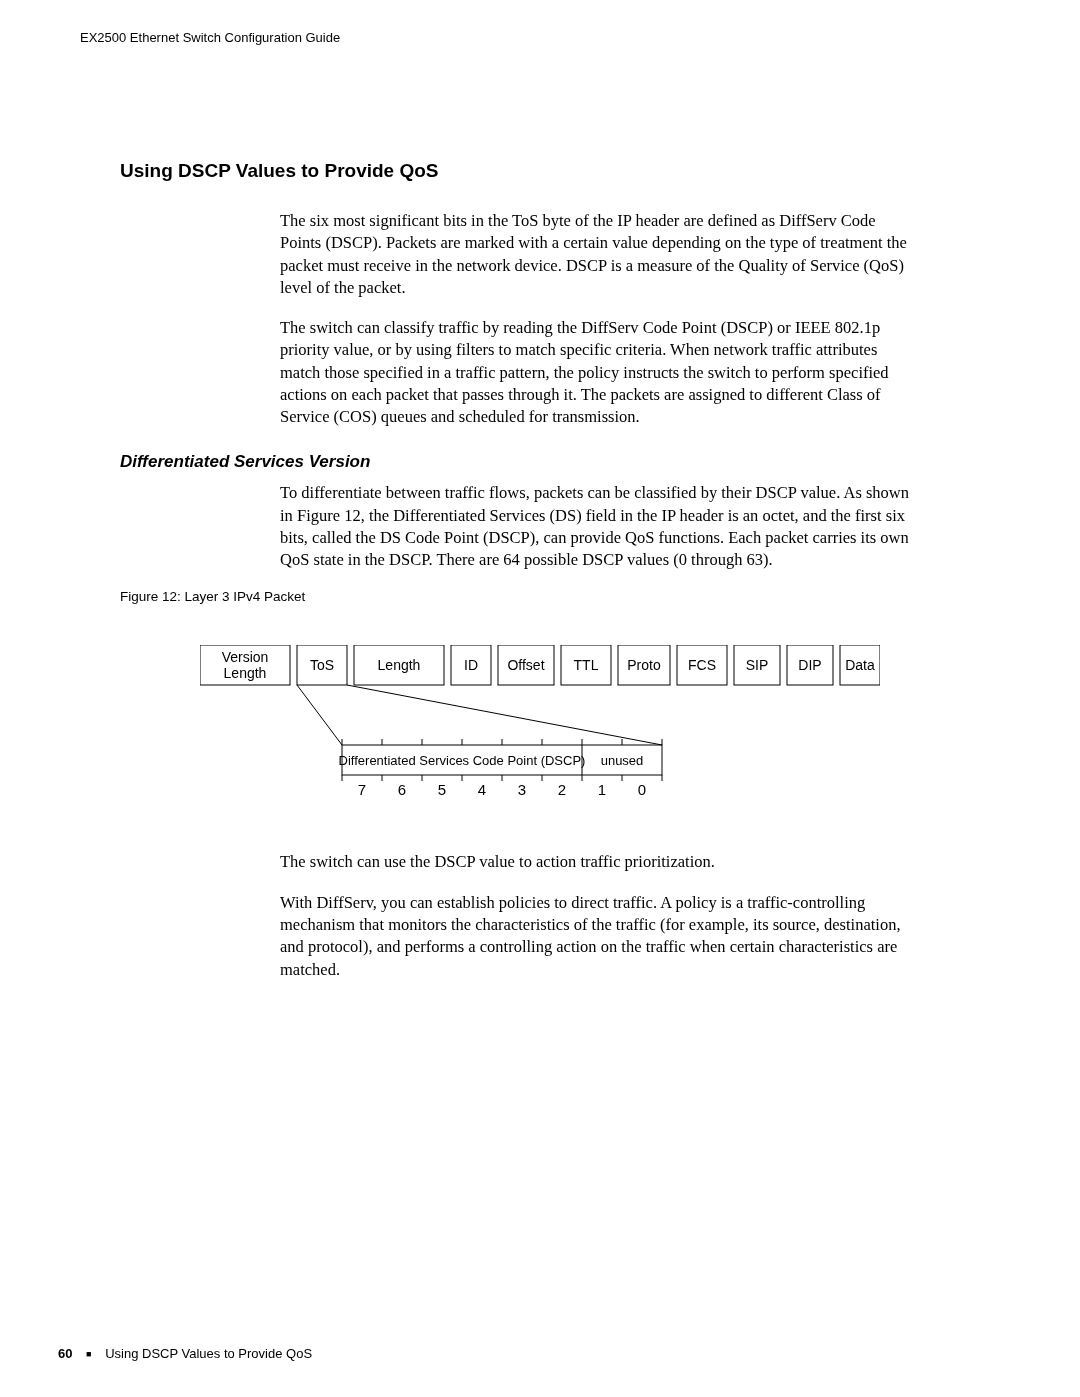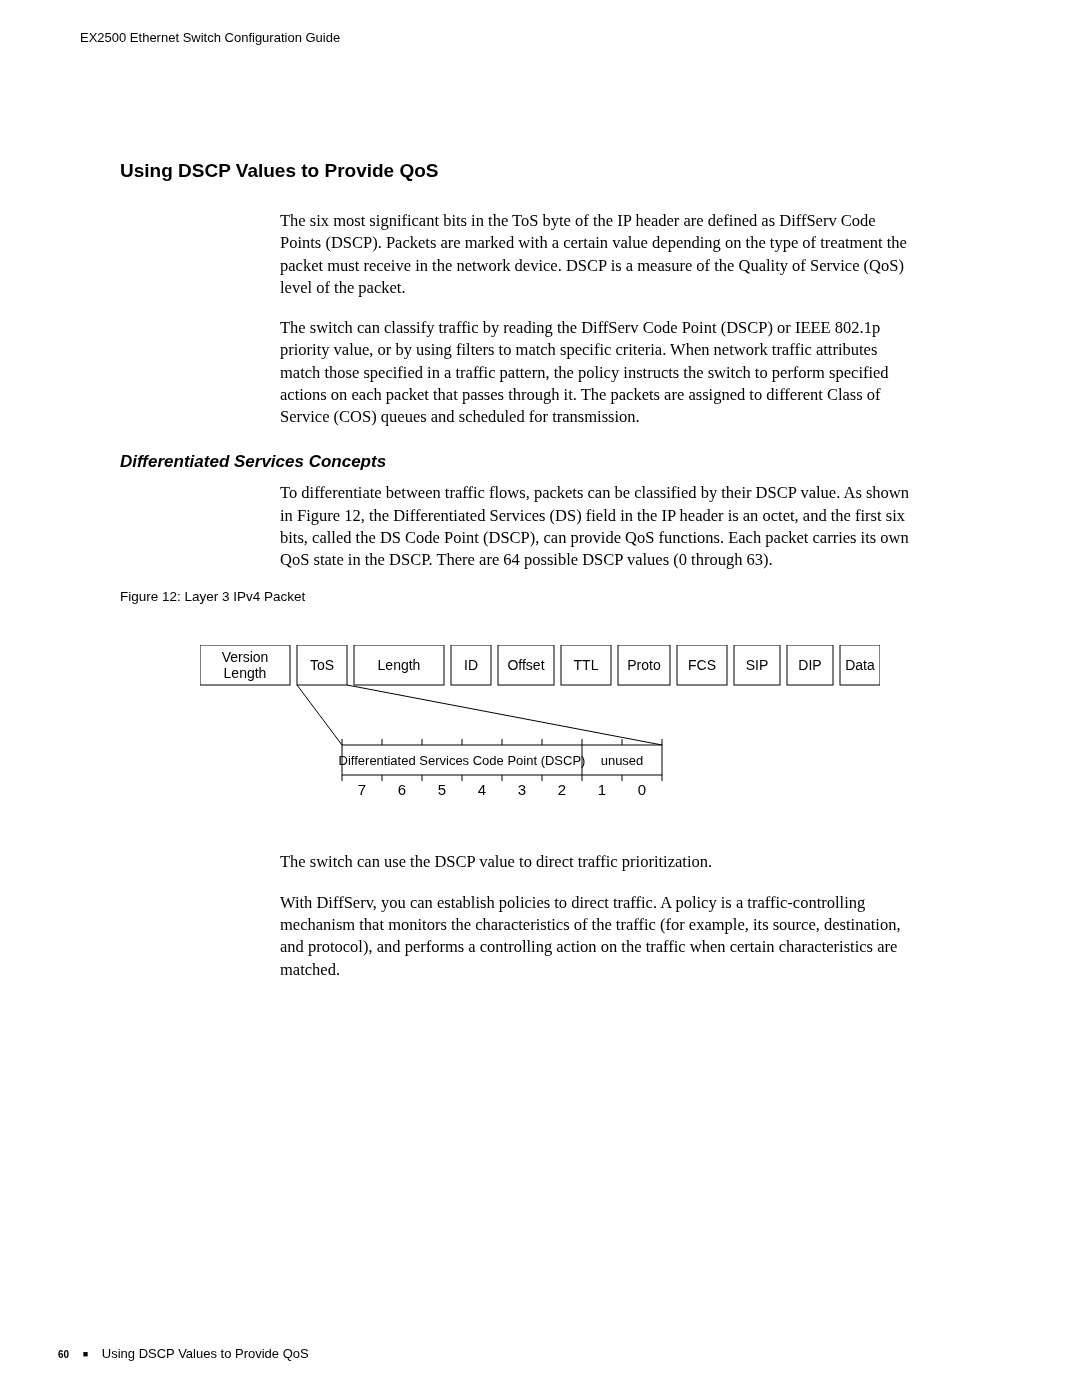--- a/index.html
+++ b/index.html
@@ -83,21 +83,21 @@
   }
   .footer {
     position: absolute;
     bottom: 36px;
     left: 58px;
     font-family: Arial, Helvetica, sans-serif;
     font-size: 13px;
   }
   .footer .pg {
     font-weight: bold;
-    font-size: 10px;
+    font-size: 13px;
     margin-right: 10px;
   }
   .footer .sq {
     font-size: 9px;
     vertical-align: 1px;
     margin-right: 10px;
   }
 </style>
 </head>
 <body>
@@ -108,21 +108,21 @@
 
   <div class="content">
 
     <div class="h1">Using DSCP Values to Provide QoS</div>
 
 
     <p class="body-para">The six most significant bits in the ToS byte of the IP header are defined as DiffServ Code Points (DSCP). Packets are marked with a certain value depending on the type of treatment the packet must receive in the network device. DSCP is a measure of the Quality of Service (QoS) level of the packet.</p>
 
     <p class="body-para">The switch can classify traffic by reading the DiffServ Code Point (DSCP) or IEEE 802.1p priority value, or by using filters to match specific criteria. When network traffic attributes match those specified in a traffic pattern, the policy instructs the switch to perform specified actions on each packet that passes through it. The packets are assigned to different Class of Service (COS) queues and scheduled for transmission.</p>
 
-    <div class="h2">Differentiated Services Concepts</div>
+    <div class="h2">Differentiated Services Version</div>
 
     <p class="body-para">To differentiate between traffic flows, packets can be classified by their DSCP value. As shown in Figure 12, the Differentiated Services (DS) field in the IP header is an octet, and the first six bits, called the DS Code Point (DSCP), can provide QoS functions. Each packet carries its own QoS state in the DSCP. There are 64 possible DSCP values (0 through 63).</p>
 
     <div class="fig-caption">Figure 12:  Layer 3 IPv4 Packet</div>
 
     <div class="figwrap">
       <svg width="680" height="180" viewBox="0 0 680 180">
 
         <g font-family="Arial" font-size="14" text-anchor="middle">
 
@@ -201,21 +201,21 @@
             <text x="362" y="150">2</text>
             <text x="402" y="150">1</text>
             <text x="442" y="150">0</text>
           </g>
         </g>
       </svg>
     </div>
 
 
 
-    <p class="body-para">The switch can use the DSCP value to direct traffic prioritization.</p>
+    <p class="body-para">The switch can use the DSCP value to action traffic prioritization.</p>
 
     <p class="body-para">With DiffServ, you can establish policies to direct traffic. A policy is a traffic-controlling mechanism that monitors the characteristics of the traffic (for example, its source, destination, and protocol), and performs a controlling action on the traffic when certain characteristics are matched.</p>
 
   </div>
 
   <div class="footer">
     <span class="pg">60</span>
     <span class="sq">■</span>
     <span>Using DSCP Values to Provide QoS</span>
   </div>

